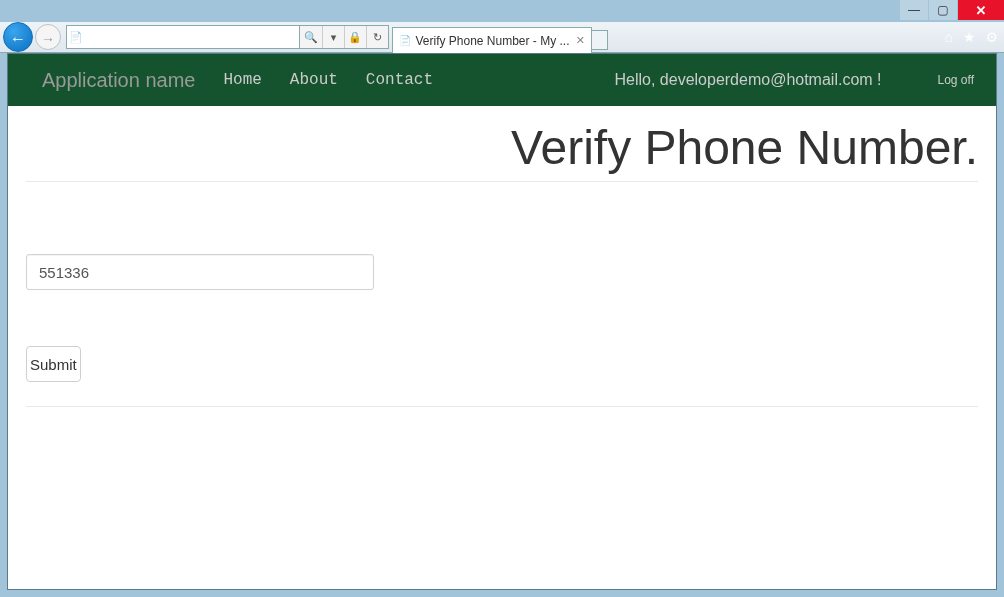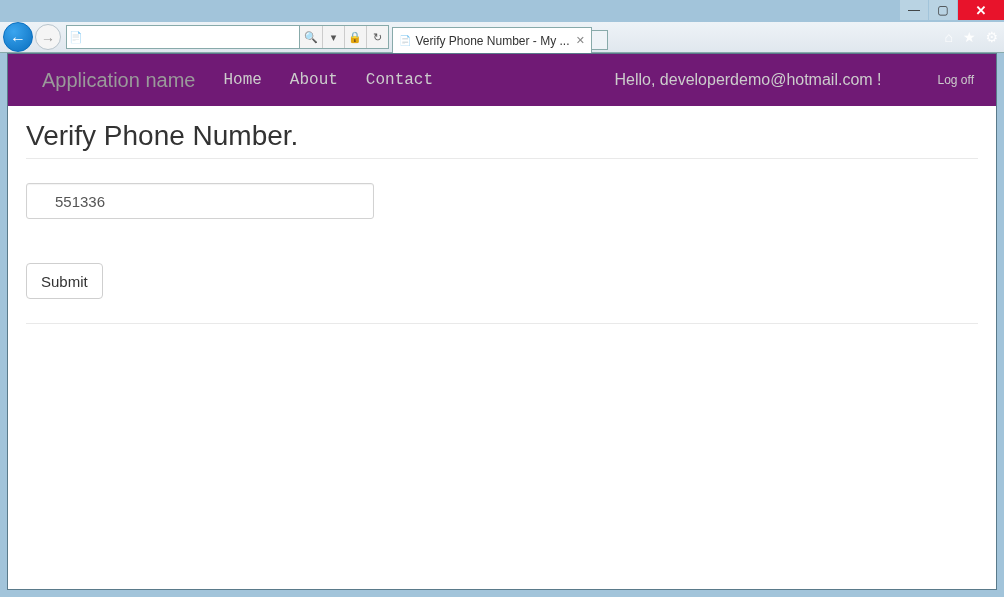--- a/index.html
+++ b/index.html
@@ -97,51 +97,51 @@
     
     .content-viewport{
       background:#fff;
       margin:0 7px 7px 7px;
       height:calc(597px - 22px - 31px - 7px);
       border:1px solid #5a7a8a;
       overflow:hidden;
     }
     
     .navbar {
-      background:#701a75;
+      background:#14532d;
       height:52px;
       display:flex;
       align-items:center;
       padding:0 22px 0 34px;
       color:#ccc;
     }
     .navbar .brand{
       color:#9a9a9a; font-size:20px; margin-right:28px;
     }
     .navbar .nav-link{
       color:#ccc; font-size:16px; margin-right:28px;font-family:Liberation Mono, monospace;
     }
     .navbar .spacer{flex:1;}
     .navbar .greeting{color:#ccc;font-size:16px;margin-right:28px;}
     .navbar .logoff{color:#ccc;font-size:12px;margin-left:28px;}
     
     .page-body{ padding:14px 18px 0 18px; color:#333; }
-    h1.page-title{ font-size:28px; font-weight:400; color:#333; margin-bottom:6px;}
+    h1.page-title{ font-size:48px; font-weight:400; color:#333; margin-bottom:6px;text-align:right;}
     h3.page-subtitle{ font-size:23px; font-weight:400; color:#333; margin-bottom:16px;}
     hr.sep{ border:none; border-top:1px solid #e9e9e9; margin:0 0 24px 0;}
     .form-label{ font-size:15px; font-weight:700; color:#333; display:block; margin-bottom:6px;}
     .form-input{
       width:348px; height:36px;
       border:1px solid #d2d2d2; border-radius:3px;
-      padding:0 28px; font-size:15px; color:#555;
-      background:#fff; box-shadow:inset 0 1px 1px rgba(0,0,0,.05);
+      padding:0 12px; font-size:15px; color:#555;
+      background:#fff; box-shadow:inset 0 1px 1px rgba(0,0,0,.05);margin-top:48px;
     }
     .btn-submit{
-      margin-top:44px;
-      height:36px; padding:0 14px;
+      margin-top:56px;
+      height:36px; padding:0 3px;
       border:1px solid #cfcfcf; border-radius:4px;
       background:#fff; color:#333; font-size:15px;
     }
     hr.sep2{ border:none; border-top:1px solid #e9e9e9; margin:24px 0 18px 0;}
     .footer-text{ font-size:14px; color:#333;}
   </style>
 </head>
 <body>
 
 <div class="window-titlebar">

